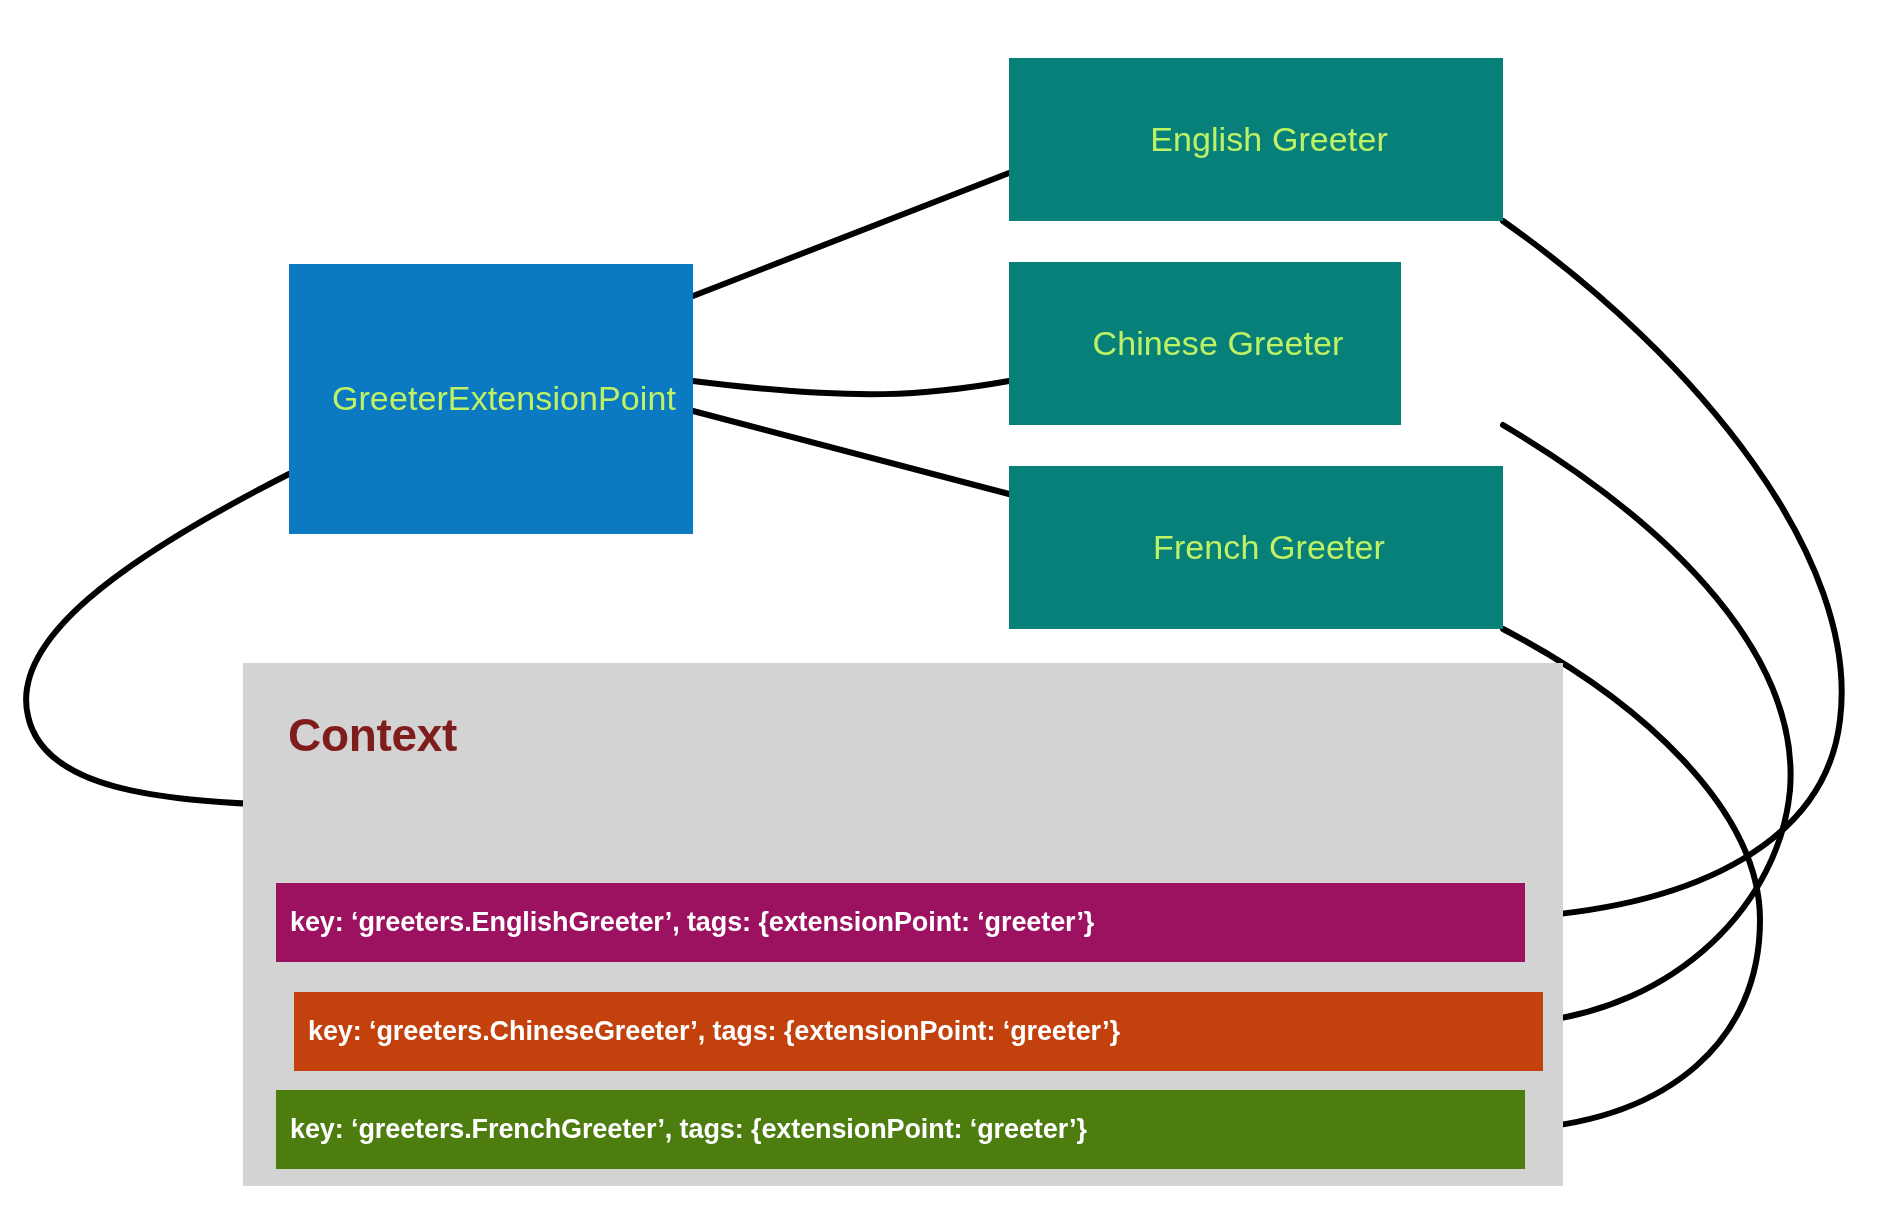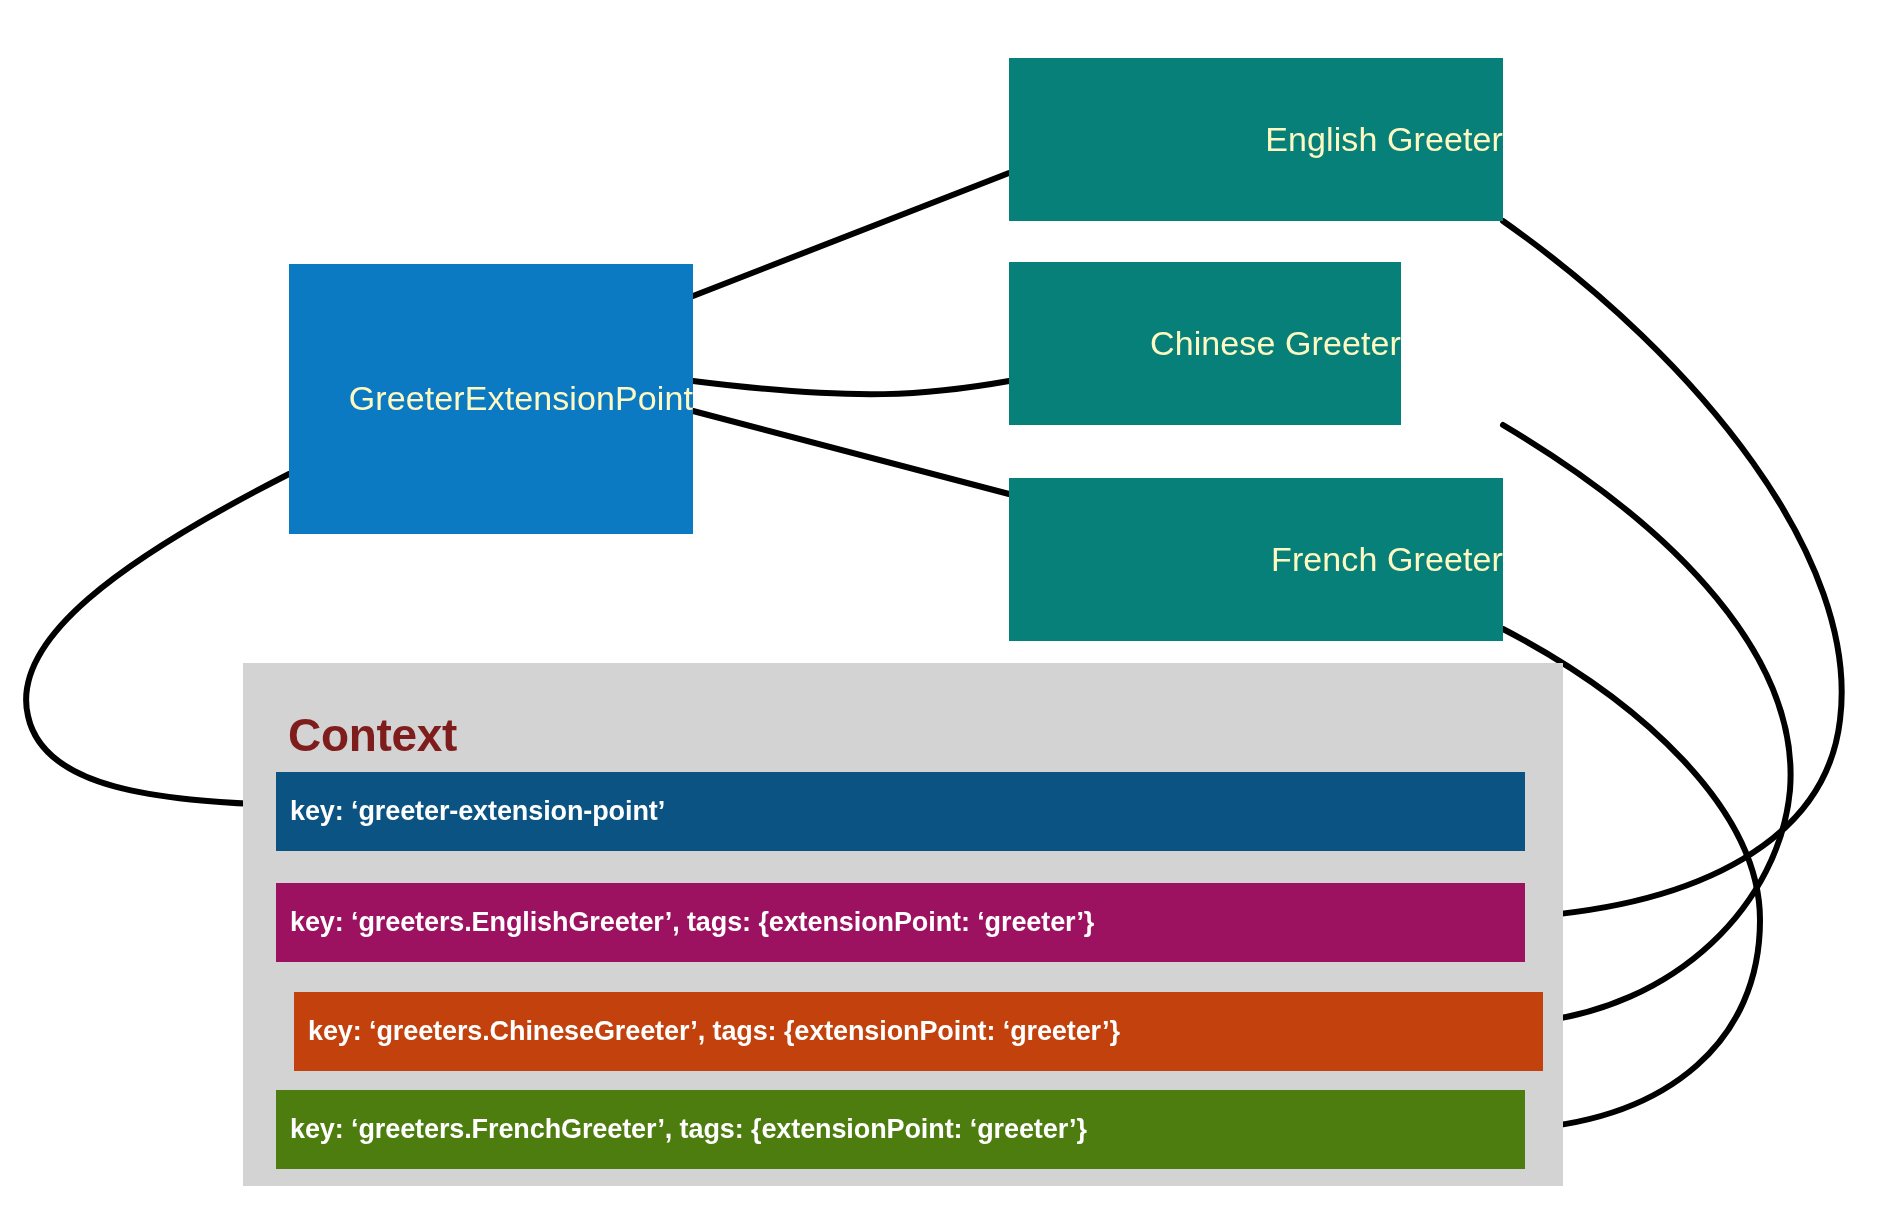--- a/index.html
+++ b/index.html
@@ -24,22 +24,22 @@
     left: 0;
     top: 0;
     width: 1878px;
     height: 1230px;
     pointer-events: none;
   }
   .node {
     position: absolute;
     display: flex;
     align-items: center;
-    justify-content: flex-end;
-    color: #fef9c3;
+    justify-content: center;
+    color: #bef264;
     box-sizing: border-box;
     padding-left: 26px;
   }
   .node-label {
     font-size: 34px;
     font-weight: 400;
     letter-spacing: 0.1px;
     line-height: 1.1;
     text-align: center;
     white-space: nowrap;
@@ -64,21 +64,20 @@
     width: 392px;
     height: 163px;
     background: #08807a;
   }
   .greeter-fr {
     left: 1009px;
     top: 466px;
     width: 494px;
     height: 163px;
     background: #08807a;
-    margin-top: 12px;
   }
   .context-panel {
     position: absolute;
     left: 243px;
     top: 663px;
     width: 1320px;
     height: 523px;
     background: #d3d3d3;
   }
   .context-title {
@@ -150,23 +149,20 @@
     <span class="node-label">Chinese Greeter</span>
   </div>
 
   <div class="node greeter-fr">
     <span class="node-label">French Greeter</span>
   </div>
 
   <div class="context-panel">
     <div class="context-title">Context</div>
 
-    <div class="ctx-row ctx-row-ep">
-      <span class="ctx-row-label">key: ‘greeter-extension-point’</span>
-    </div>
 
     <div class="ctx-row ctx-row-en">
       <span class="ctx-row-label">key: ‘greeters.EnglishGreeter’, tags: {extensionPoint: ‘greeter’}</span>
     </div>
 
     <div class="ctx-row ctx-row-zh">
       <span class="ctx-row-label">key: ‘greeters.ChineseGreeter’, tags: {extensionPoint: ‘greeter’}</span>
     </div>
 
     <div class="ctx-row ctx-row-fr">

